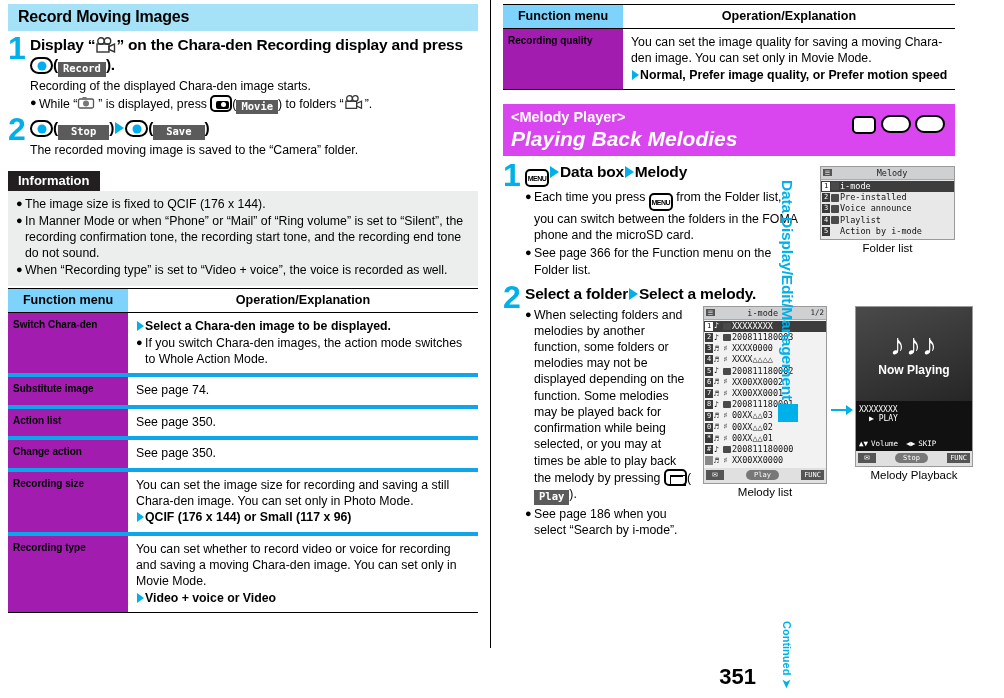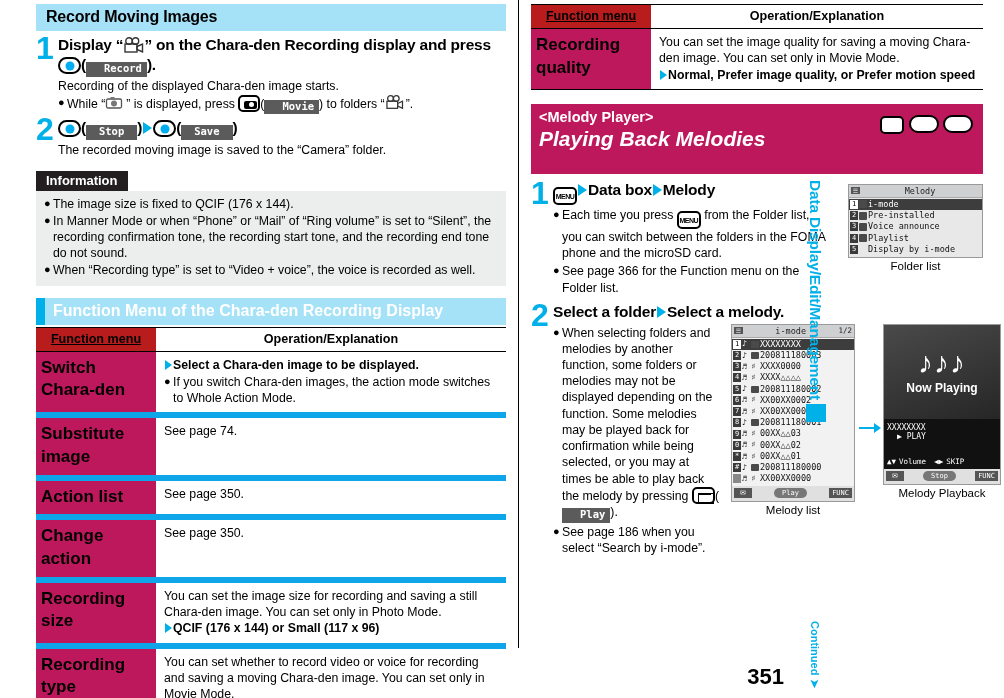--- a/index.html
+++ b/index.html
@@ -3,21 +3,21 @@
 <meta charset="utf-8">
 <style>
   * { box-sizing: border-box; margin: 0; padding: 0; }
   html, body {
     width: 1004px; height: 698px;
     background: #ffffff;
     font-family: "Liberation Sans", sans-serif;
     color: #000;
     overflow: hidden;
   }
-  .page { position: relative; width: 798px; height: 698px; margin-left: 28px; }
+  .page { position: relative; width: 798px; height: 698px; }
 
   
   .col-left  { position: absolute; left: 8px;  top: 4px; width: 470px; }
   .col-right { position: absolute; left: 503px; top: 4px; width: 452px; }
   .col-divider { position: absolute; left: 490px; top: 0px; width: 1px; height: 648px; background: #000; }
 
   
   .sec-head {
     background: #a5e2f7;
     font-size: 16px; font-weight: bold;
@@ -105,21 +105,21 @@
   .key-mail::after {
     content:""; position:absolute; left:5px; top:5px;
     width:12px; height:0; border-top:1.5px solid #000;
     transform-origin: 0 0; 
   }
   .softkey {
     display: inline-block; vertical-align: -2px;
     background: #5b5b5b; color: #fff;
     font-family: "DejaVu Sans Mono", monospace;
     font-size: 10.5px; font-weight: bold;
-    padding: 1px 5px 2px 18px; line-height: 1.1;
+    padding: 1px 5px 2px 5px; line-height: 1.1;
     letter-spacing: 0px;
   }
   .softkey.wide { padding: 1px 13px 2px 13px; }
 
   .tri {
     display: inline-block; vertical-align: -1px;
     width: 0; height: 0;
     border-top: 6px solid transparent;
     border-bottom: 6px solid transparent;
     border-left: 9px solid #00b0e8;
@@ -152,36 +152,36 @@
   table.fm {
     width: 100%; border-collapse: collapse; margin-top: 2px;
     font-size: 12.3px;
   }
   table.fm th {
     font-size: 12.6px; font-weight: bold; text-align: center;
     padding: 4px 4px 5px 4px;
     border-bottom: 1.6px solid #000;
     border-top: 1.6px solid #000;
   }
-  table.fm th.c1 { background: #b91c1c; width: 120px; text-decoration: underline; }
+  table.fm th.c1 { background: #7dd3fc; width: 120px; }
   table.fm td {
     padding: 5px 6px 6px 8px; vertical-align: top;
-    border-bottom: 6px solid #0ea5e9; line-height: 1.33;
+    border-bottom: 4px solid #0ea5e9; line-height: 1.33;
   }
   table.fm td.c1 {
-    background: #be185d; font-weight: bold; width: 120px;
-    padding-left: 5px; font-size: 17px;
+    background: #a21caf; font-weight: bold; width: 120px;
+    padding-left: 5px; font-size: 10px;
   }
   table.fm tr.last td { border-bottom: 1.6px solid #000; }
   .b { font-weight: bold; }
 
   
   .banner {
-    background: #be185d; color: #fff; position: relative;
-    padding: 5px 8px 23px 8px; margin-top: 14px;
+    background: #d946ef; color: #fff; position: relative;
+    padding: 5px 8px 5px 8px; margin-top: 14px;
   }
   .banner .sub { font-size: 14.5px; font-weight: bold; line-height: 1.15; }
   .banner .ttl { font-size: 21px; font-weight: bold; line-height: 1.15; margin-top: 1px; font-style: italic; }
   .banner .keys { position: absolute; right: 10px; top: 6px; }
 
   
   .shot { background:#e8e8e8; border:1px solid #9a9a9a; }
   .shot-cap { text-align:center; font-size:11.5px; margin-top:2px; }
 
   .mini-title {
@@ -293,24 +293,20 @@
           <span class="dot">●</span>
           <span class="txt">In Manner Mode or when “Phone” or “Mail” of “Ring volume” is set to “Silent”, the recording confirmation tone, the recording start tone, and the recording end tone do not sound.</span>
         </div>
         <div class="bullet">
           <span class="dot">●</span>
           <span class="txt">When “Recording type” is set to “Video + voice”, the voice is recorded as well.</span>
         </div>
       </div>
     </div>
 
-    <div class="sec-head-bar" style="margin-top:12px;">
-      <div class="tab"></div>
-      <div class="lbl">Function Menu of the Chara-den Recording Display</div>
-    </div>
 
     <table class="fm">
       <thead>
         <tr>
           <th class="c1">Function menu</th>
           <th>Operation/Explanation</th>
         </tr>
       </thead>
       <tbody>
         <tr>
@@ -424,21 +420,21 @@
               <span>Voice announce</span>
             </div>
             <div class="mini-row">
               <span class="num">4</span>
               <span class="fold-ic"></span>
               <span>Playlist</span>
             </div>
             <div class="mini-row">
               <span class="num">5</span>
               <span style="flex:0 0 8px;"></span>
-              <span>Display by i-mode</span>
+              <span>Action by i-mode</span>
             </div>
           </div>
         </div>
         <div class="shot-cap">Folder list</div>
       </div>
     </div>
 
     <div class="step" style="margin-top:6px;">
       <div class="step-num">2</div>
       <div class="step-body" style="position:relative;">

